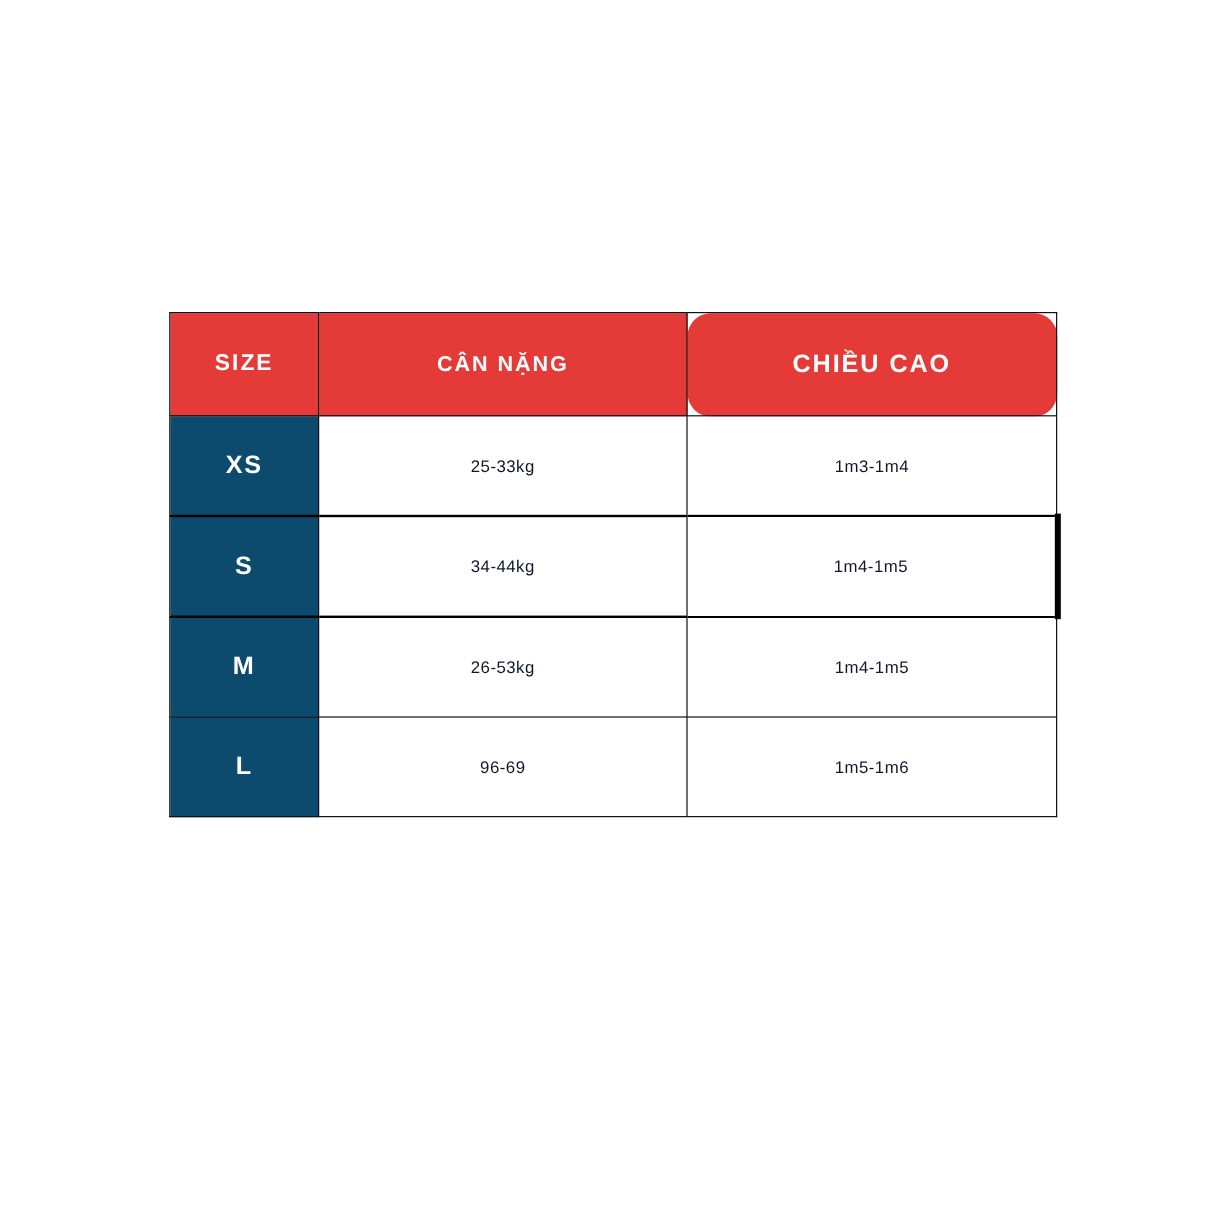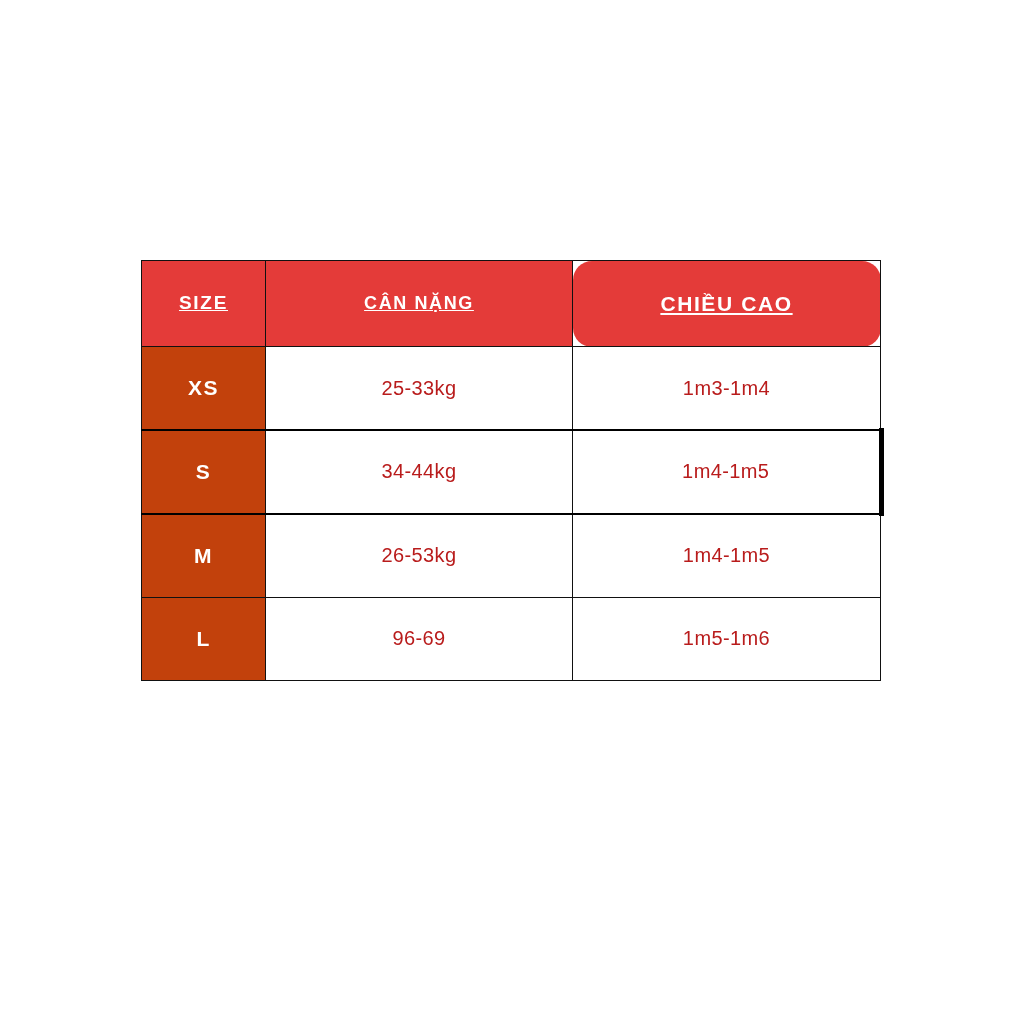--- a/index.html
+++ b/index.html
@@ -54,41 +54,40 @@
   
   thead tr { height: 86px; }
 
   th.head-cell {
     background: #e43b39;
     color: #ffffff;
     font-size: 21px;
     font-weight: 700;
     letter-spacing: 1.6px;
     line-height: 1.1;
-    text-decoration: underline;
   }
   th.head-size   { font-size: 19px; letter-spacing: 1.7px; }
   th.head-weight { font-size: 18px; }
   th.head-height { font-size: 21px; border-radius: 19px; }
 
   
   tbody tr { height: 83.5px; }
 
   td.size-cell {
-    background: #c2410c;
+    background: #0c4a6e;
     color: #ffffff;
     font-size: 21px;
     font-weight: 700;
     letter-spacing: 1.4px;
   }
 
   td.value-cell {
     background: #ffffff;
-    color: #b91c1c;
-    font-size: 20px;
+    color: #0f172a;
+    font-size: 14px;
     font-weight: 500;
     letter-spacing: 0.4px;
   }
 
   
   tr.row-highlight td {
     border-top-color: #000000;
     border-bottom-color: #000000;
     border-top-width: 2.6px;
     border-bottom-width: 2.6px;

